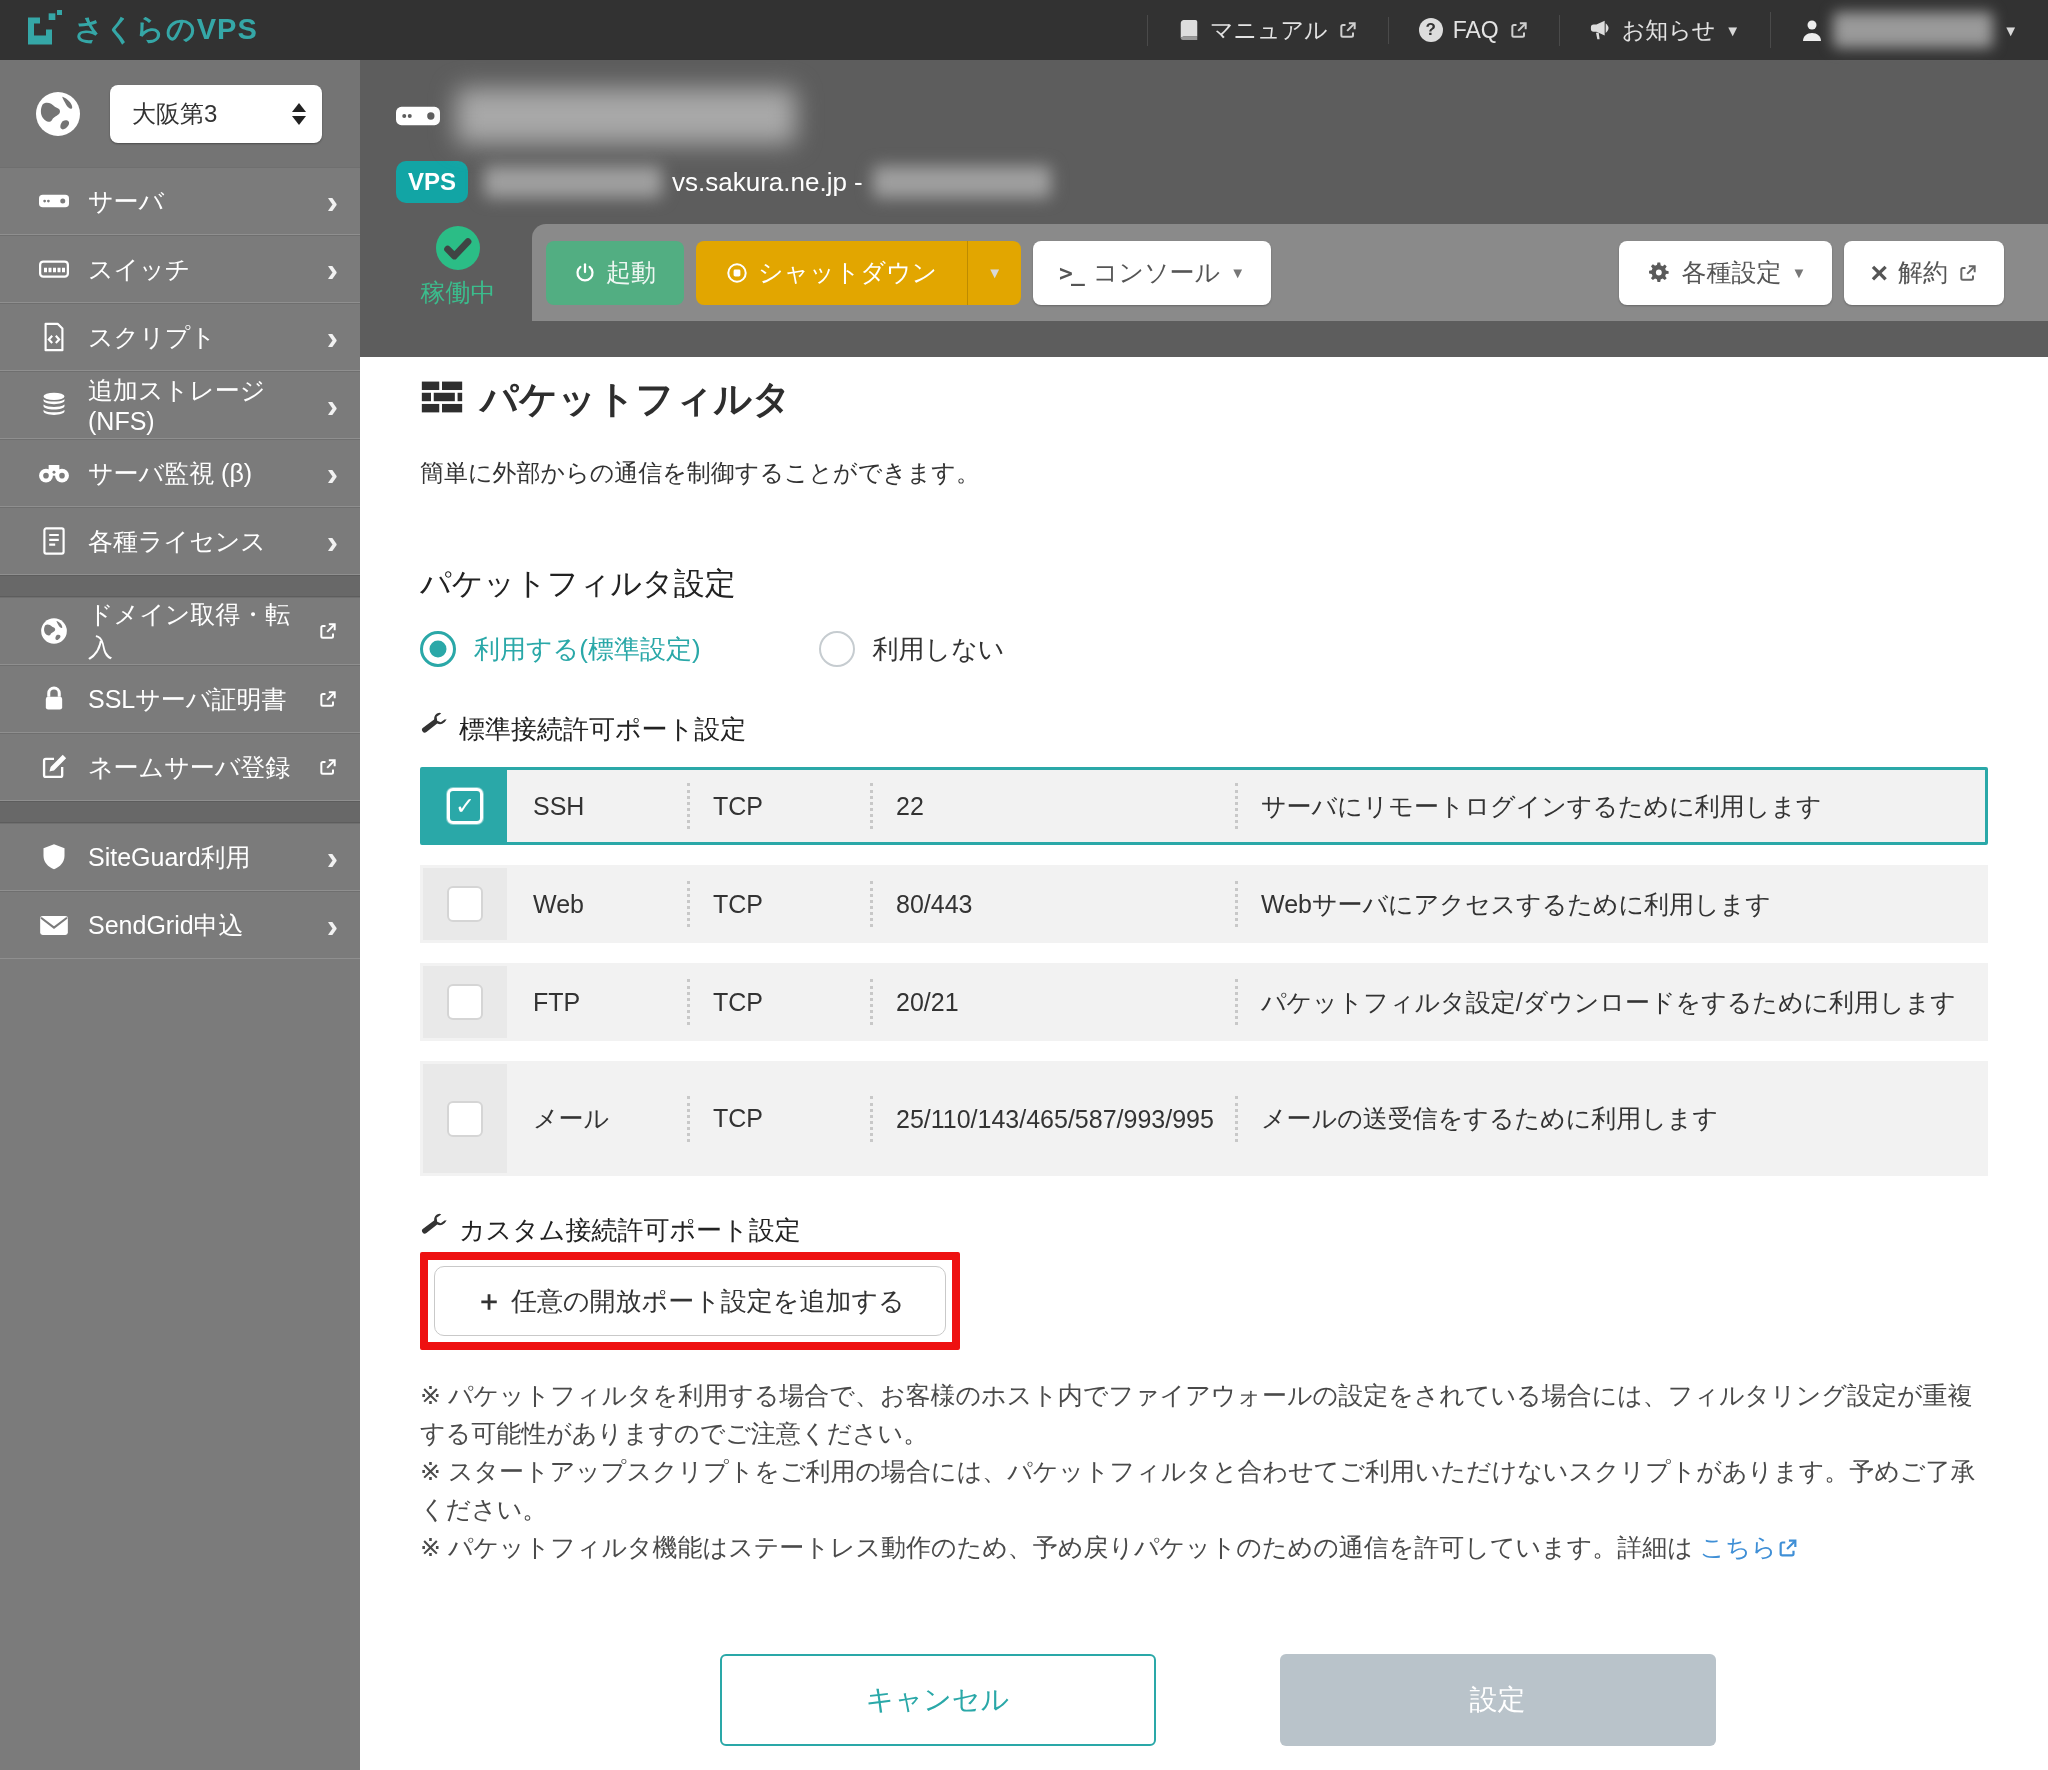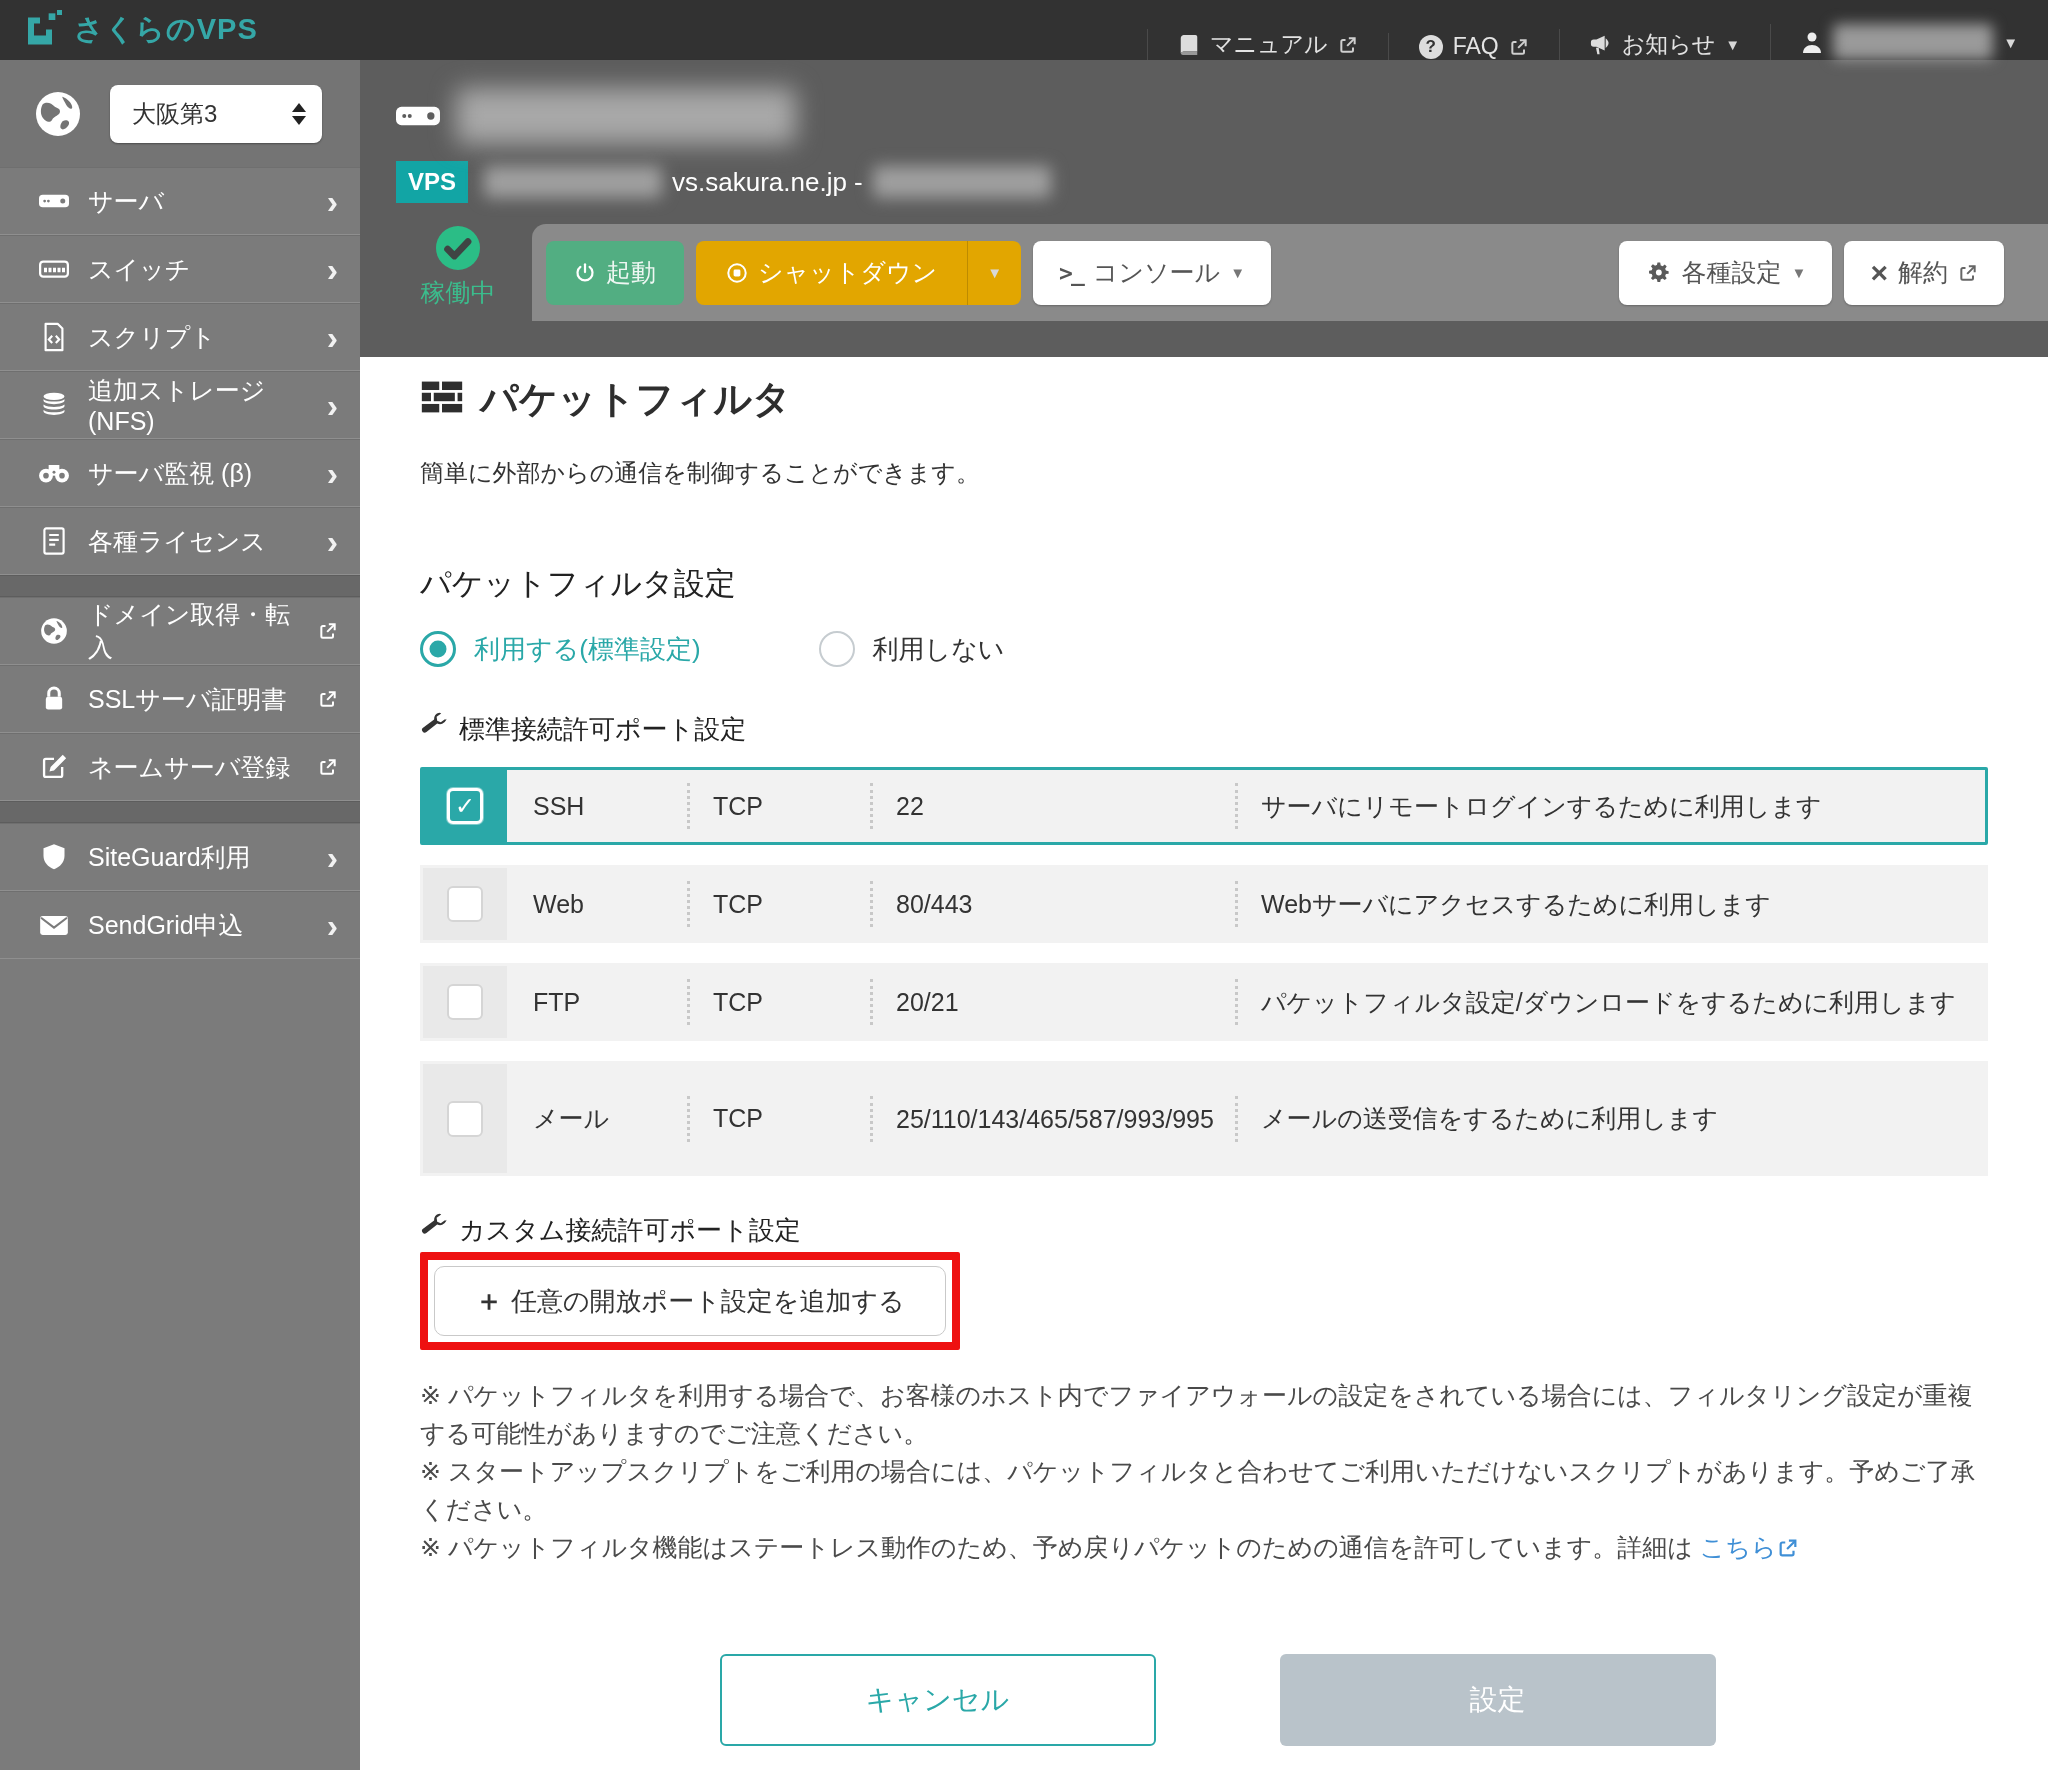--- a/index.html
+++ b/index.html
@@ -10,21 +10,21 @@
   }
   *{margin:0;padding:0;box-sizing:border-box;}
   html,body{width:2048px;height:1770px;}
   body{font-family:"Liberation Sans","DejaVu Sans",sans-serif;background:#fff;overflow:hidden;}
   .page{position:relative;width:2048px;height:1770px;display:flex;flex-direction:column;}
 
   
   .topbar{height:60px;background:var(--topbar);display:flex;align-items:stretch;flex-shrink:0;}
   .logo{display:flex;align-items:center;gap:12px;padding-left:22px;}
   .logo-txt{color:#35a7a7;font-size:29px;font-weight:bold;letter-spacing:1px;}
-  .topnav{margin-left:auto;display:flex;align-items:flex-end;}
+  .topnav{margin-left:auto;display:flex;align-items:center;}
   .topnav-item{display:flex;align-items:center;gap:10px;padding:0 30px;border-left:1px solid #4a4a4a;color:#e3e3e3;font-size:23px;cursor:pointer;}
   .ext-sm{width:20px;height:20px;color:#cfcfcf;}
   .caret{font-size:15px;color:#d8d8d8;}
   .qcircle{display:inline-flex;align-items:center;justify-content:center;width:24px;height:24px;border-radius:50%;background:#ddd;color:#323232;font-size:17px;font-weight:bold;}
   .blur{filter:blur(7px);border-radius:5px;}
   .user-blob{width:160px;height:36px;background:#9a9a9a;}
 
   
   .cols{display:flex;flex:1;min-height:0;}
 
@@ -44,21 +44,21 @@
   .sidebar-fill{flex:1;}
 
   
   .main{flex:1;display:flex;flex-direction:column;min-width:0;}
 
   
   .srv{height:297px;background:var(--header);padding:26px 0 0 36px;flex-shrink:0;}
   .srv-title{display:flex;align-items:center;gap:16px;height:60px;}
   .name-blob{width:340px;height:56px;background:#a8a8a8;filter:blur(12px);border-radius:8px;}
   .srv-host{display:flex;align-items:center;gap:10px;height:44px;margin-top:14px;color:#fff;font-size:26px;}
-  .vps-badge{width:72px;height:42px;background:#12a5a5;border-radius:0;color:#fff;font-size:24px;font-weight:bold;display:flex;align-items:center;justify-content:center;margin-right:6px;}
+  .vps-badge{width:72px;height:42px;background:#12a5a5;border-radius:10px;color:#fff;font-size:24px;font-weight:bold;display:flex;align-items:center;justify-content:center;margin-right:6px;}
   .host-blob{width:178px;height:32px;background:#9f9f9f;filter:blur(8px);}
   .srv-actions{display:flex;margin-top:20px;height:97px;}
   .status{width:124px;display:flex;flex-direction:column;align-items:center;margin-right:12px;flex-shrink:0;}
   .status svg{width:48px;height:48px;}
   .status-lbl{margin-top:4px;color:#3bbd8d;font-size:25px;}
   .band{flex:1;background:var(--band);border-radius:14px 0 0 0;display:flex;align-items:center;padding:0 44px 0 14px;gap:12px;min-width:0;}
   .btn{height:64px;border-radius:8px;display:flex;align-items:center;justify-content:center;gap:10px;font-size:25px;cursor:pointer;border:none;}
   .btn-start{background:var(--green);color:rgba(255,255,255,.9);padding:0 28px;}
   .sd-group{display:flex;height:64px;}
   .btn-shutdown{background:var(--yellow);color:#fff;padding:0 30px;border-radius:8px 0 0 8px;height:64px;}

